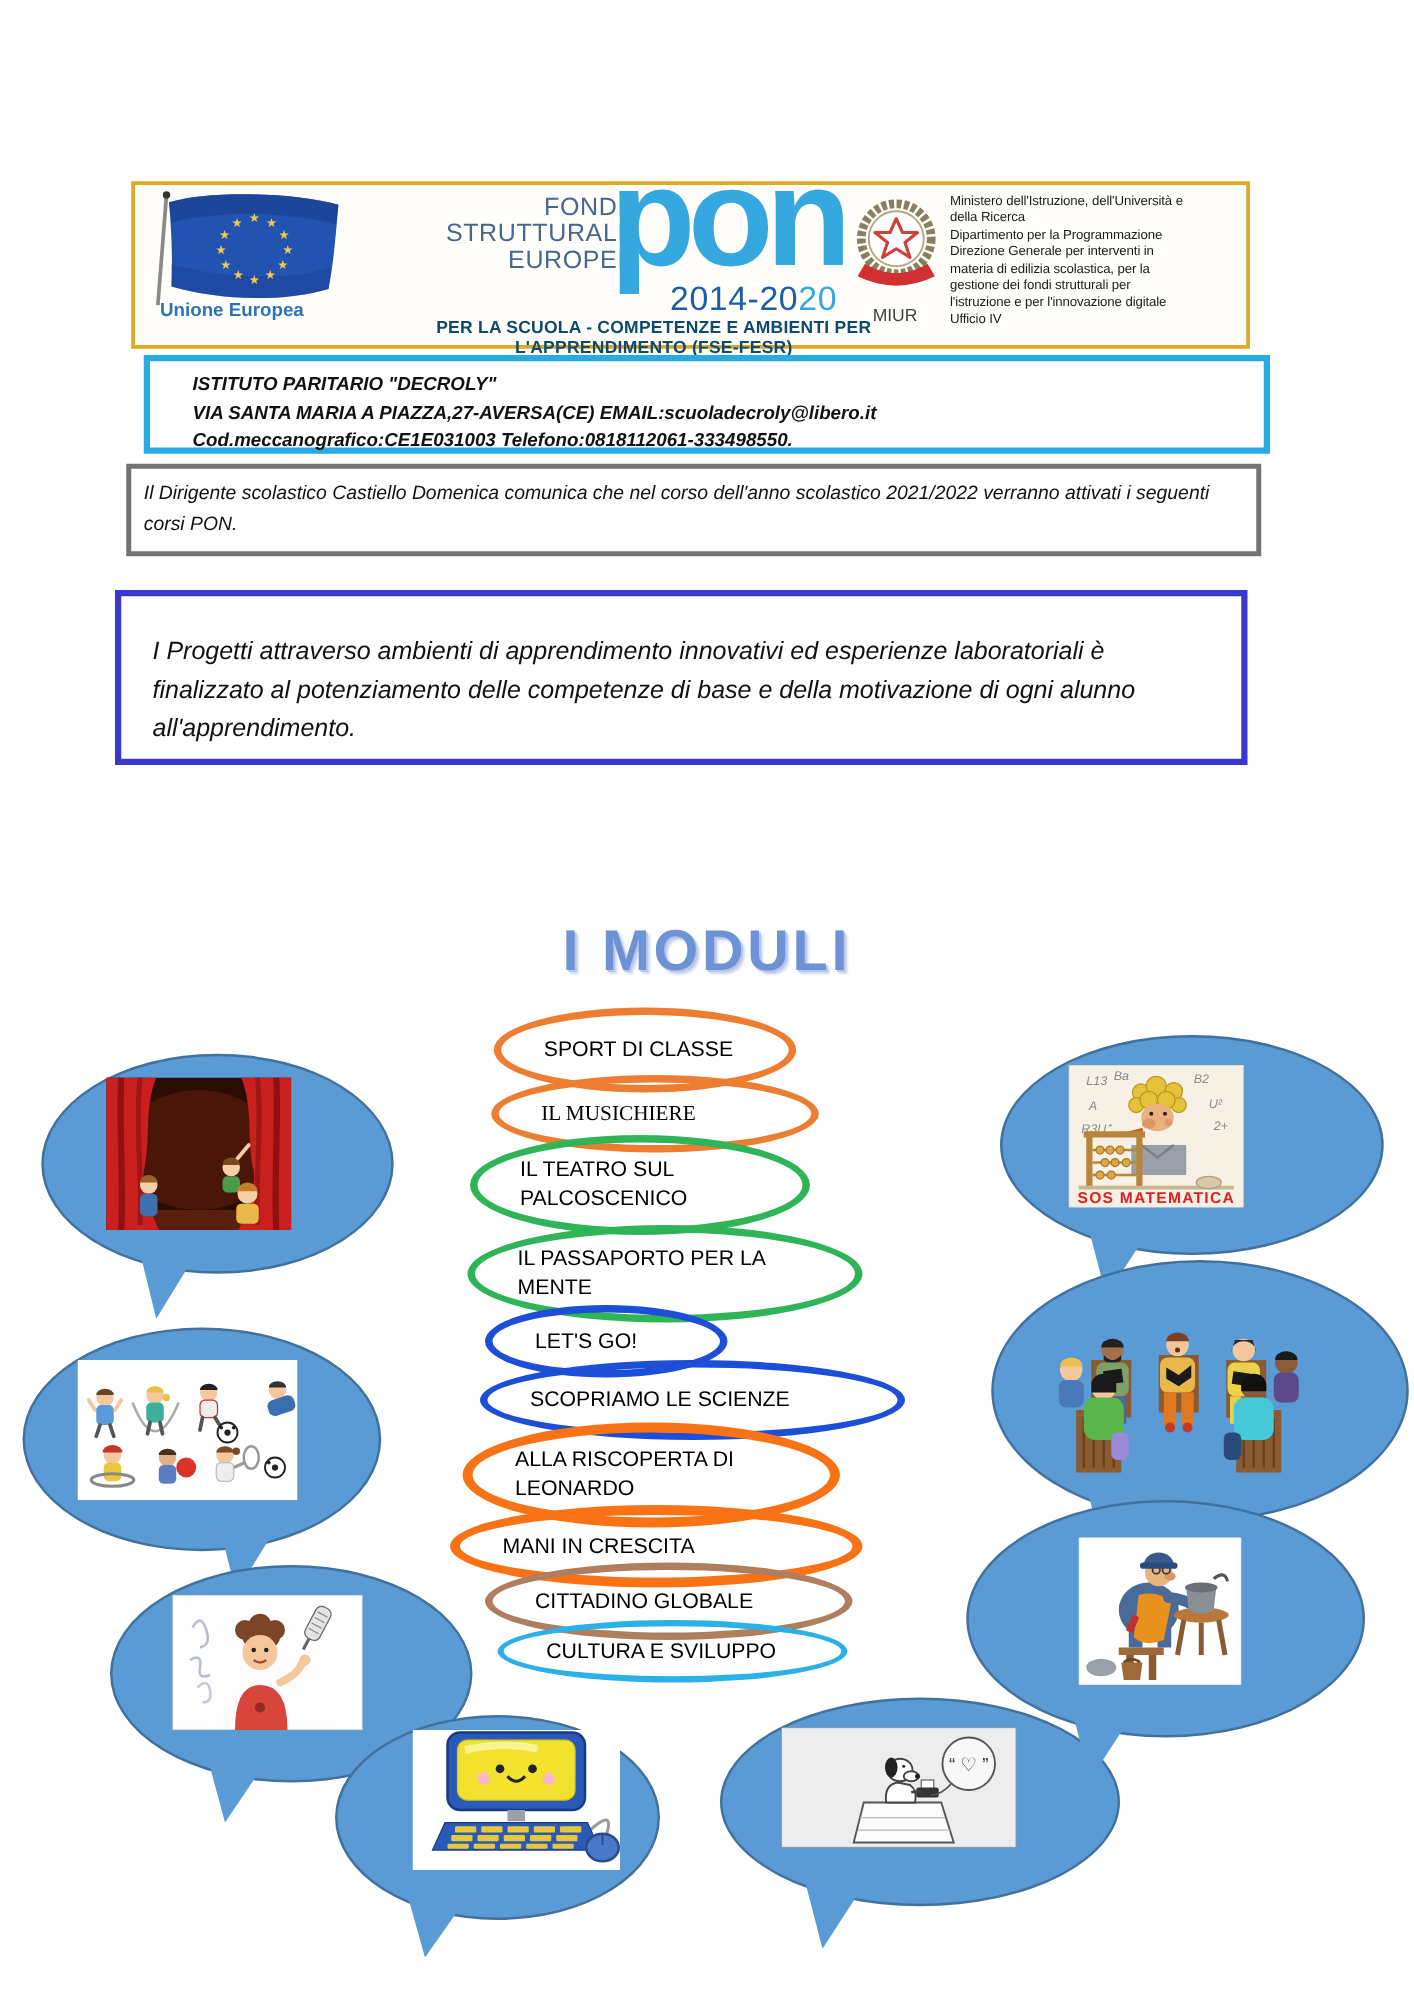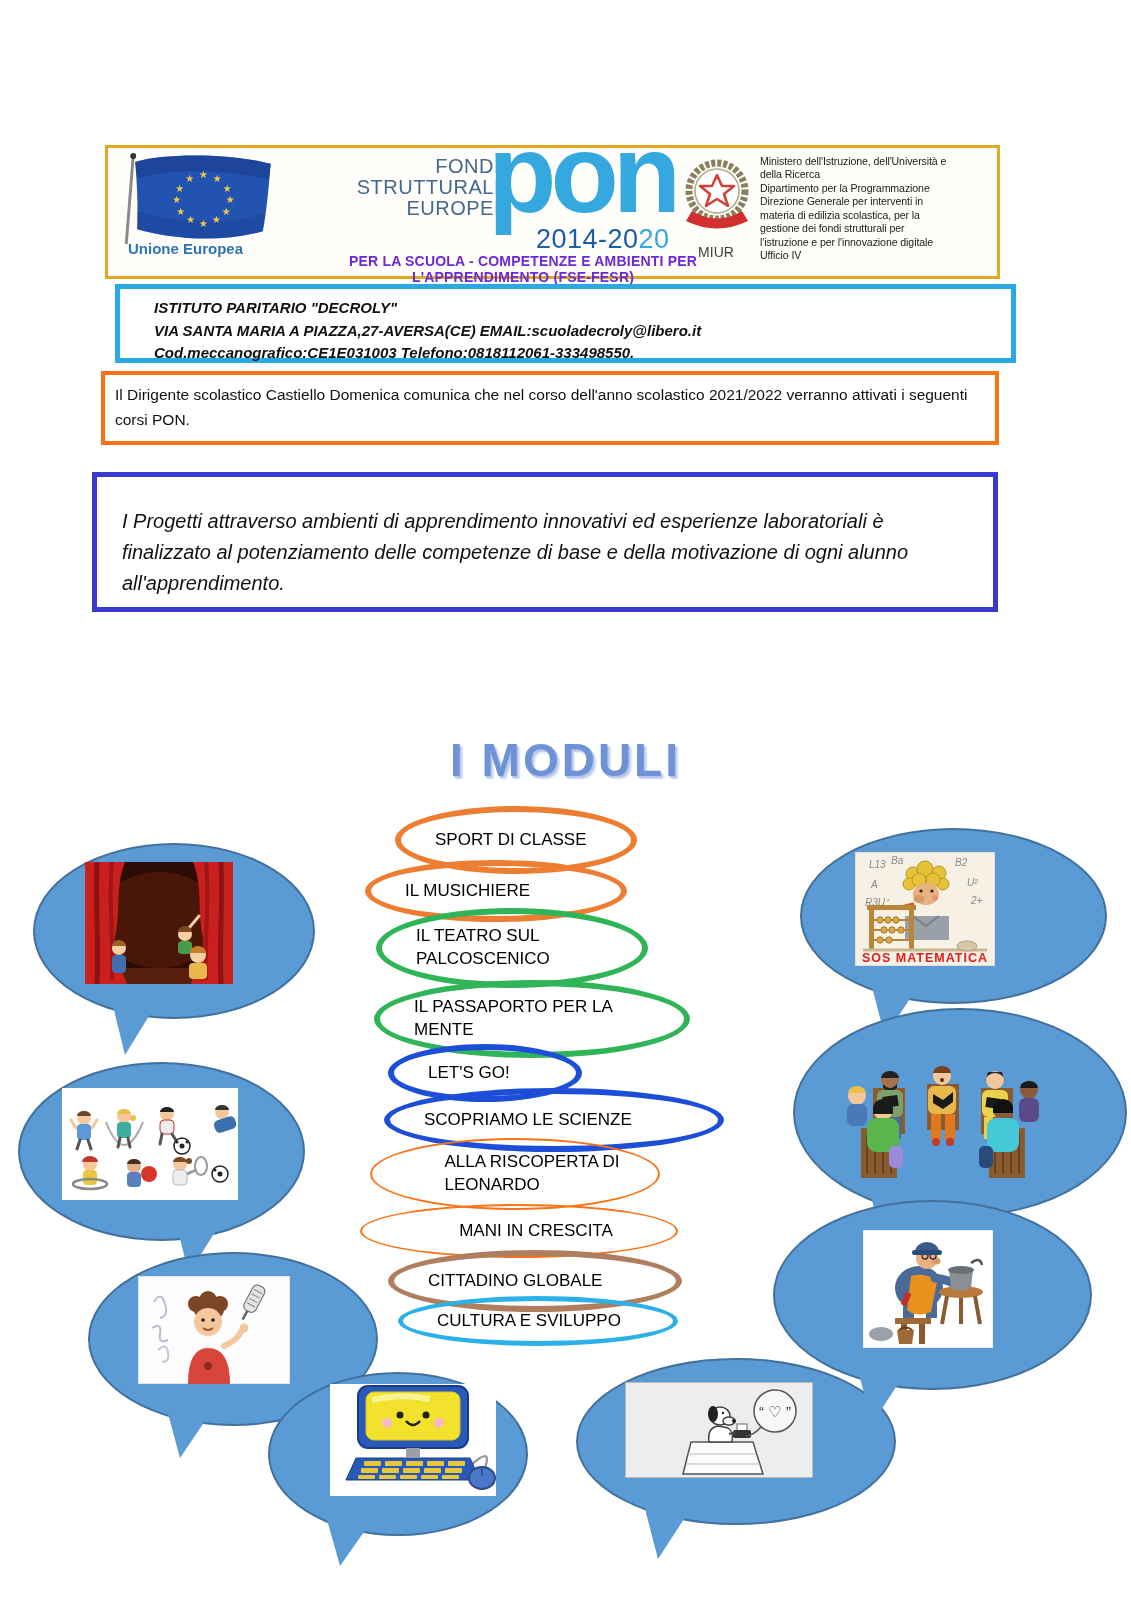--- a/index.html
+++ b/index.html
@@ -26,33 +26,33 @@
   .pon-years{left:428px;top:76px;font-size:27px;font-weight:400;letter-spacing:.5px;}
   .pon-years .dark{color:#1b5ea8;}
   .pon-years .light{color:#35a8e0;}
   .miur-label{left:568px;top:96px;width:80px;text-align:center;font-size:14px;color:#404040;}
   .ministry-text{
     left:652px;top:7px;width:236px;font-size:10.6px;font-weight:400;color:#1a1a1a;
     line-height:1.27;white-space:pre-line;letter-spacing:-.1px;
   }
   .banner-strip{
     left:178px;top:105px;width:474px;text-align:center;
-    font-size:14px;font-weight:700;color:#6d28d9;letter-spacing:.2px;
+    font-size:14px;font-weight:700;color:#0c4a6e;letter-spacing:.2px;
   }
 
   
   .school-box{
     left:115px;top:284px;width:847px;height:61px;border:5px solid #29abe2;
     font-style:italic;font-weight:700;font-size:15px;color:#111;
     padding:8px 10px 0 34px;line-height:1.5;
   }
   .announce-box{
-    left:101px;top:371px;width:876px;height:58px;border:4px solid #f97316;
-    font-size:15.5px;color:#111;
-    padding:8px 4px 0 10px;line-height:1.6;
+    left:101px;top:371px;width:876px;height:58px;border:4px solid #737373;
+    font-style:italic;font-size:15.5px;color:#111;
+    padding:8px 14px 0 10px;line-height:1.6;
   }
   .project-box{
     left:92px;top:472px;width:851px;height:101px;border:5px solid #3939ce;
     font-style:italic;font-size:20px;color:#111;
     padding:29px 20px 0 25px;line-height:1.55;
   }
 
   
   .moduli-title{
     left:0;top:733px;width:1131px;text-align:center;
@@ -62,21 +62,21 @@
 
   
   .oval{
     border-radius:50%;display:flex;align-items:center;
     font-size:17px;font-weight:500;color:#000;padding-left:34px;
     line-height:1.35;white-space:pre-line;background:#fff0;
   }
   .oval.orange{border:6px solid #ed7d31;}
   .oval.green{border:6px solid #2fb457;}
   .oval.lavender{border:6px solid #1d4ed8;}
-  .oval.blue{border:2px solid #f97316;justify-content:center;}
+  .oval.blue{border:8px solid #f97316;}
   .oval.brown{border:6px solid #ae7e5f;}
   .oval.cyan{border:5px solid #2bb0e8;}
 
   
   .bubble{
     background:#5b9bd5;border:2px solid #41719c;border-radius:50%;
   }
   .tail{
     background:#5b9bd5;
     clip-path:polygon(22% 0, 85% 0, 40% 100%);
@@ -150,21 +150,21 @@
   <span>Il Dirigente scolastico Castiello Domenica comunica che nel corso dell'anno scolastico 2021/2022 verranno attivati i seguenti corsi PON.</span>
 </div>
 
 <div class="abs project-box">
   <span>I Progetti attraverso ambienti di apprendimento innovativi ed esperienze laboratoriali è finalizzato al potenziamento delle competenze di base e della motivazione di ogni alunno all'apprendimento.</span>
 </div>
 
 <div class="abs moduli-title">I MODULI</div>
 
 <div class="abs oval orange" style="left:395px;top:806px;width:196px;height:56px;"><span>SPORT DI CLASSE</span></div>
-<div class="abs oval orange" style="left:365px;top:860px;width:216px;height:50px;"><span>IL MUSICHIERE</span></div>
+<div class="abs oval orange" style="left:393px;top:860px;width:216px;height:50px;font-family:Liberation Serif, serif;"><span>IL MUSICHIERE</span></div>
 <div class="abs oval green" style="left:376px;top:908px;width:226px;height:68px;"><span>IL TEATRO SUL
 PALCOSCENICO</span></div>
 <div class="abs oval green" style="left:374px;top:980px;width:270px;height:66px;"><span>IL PASSAPORTO PER LA
 MENTE</span></div>
 <div class="abs oval lavender" style="left:388px;top:1044px;width:148px;height:46px;"><span>LET'S GO!</span></div>
 <div class="abs oval lavender" style="left:384px;top:1088px;width:294px;height:52px;"><span>SCOPRIAMO LE SCIENZE</span></div>
 <div class="abs oval blue" style="left:370px;top:1138px;width:252px;height:68px;"><span>ALLA RISCOPERTA DI
 LEONARDO</span></div>
 <div class="abs oval blue" style="left:360px;top:1204px;width:280px;height:50px;"><span>MANI IN CRESCITA</span></div>
 <div class="abs oval brown" style="left:388px;top:1250px;width:248px;height:50px;"><span>CITTADINO GLOBALE</span></div>

